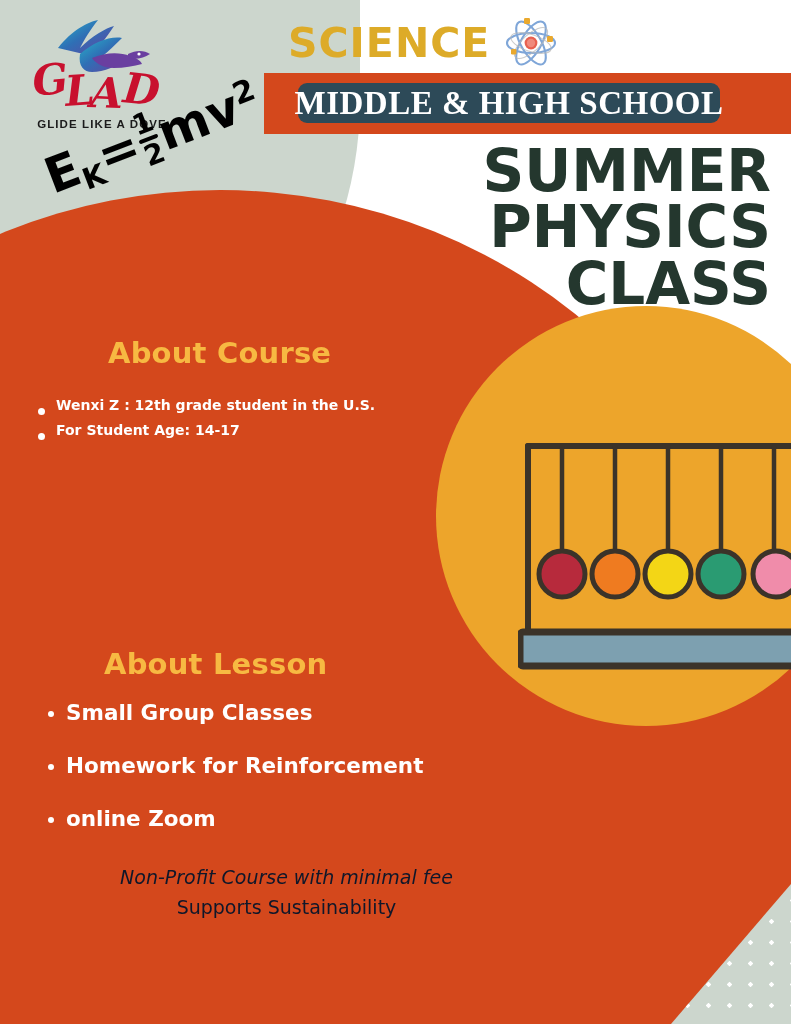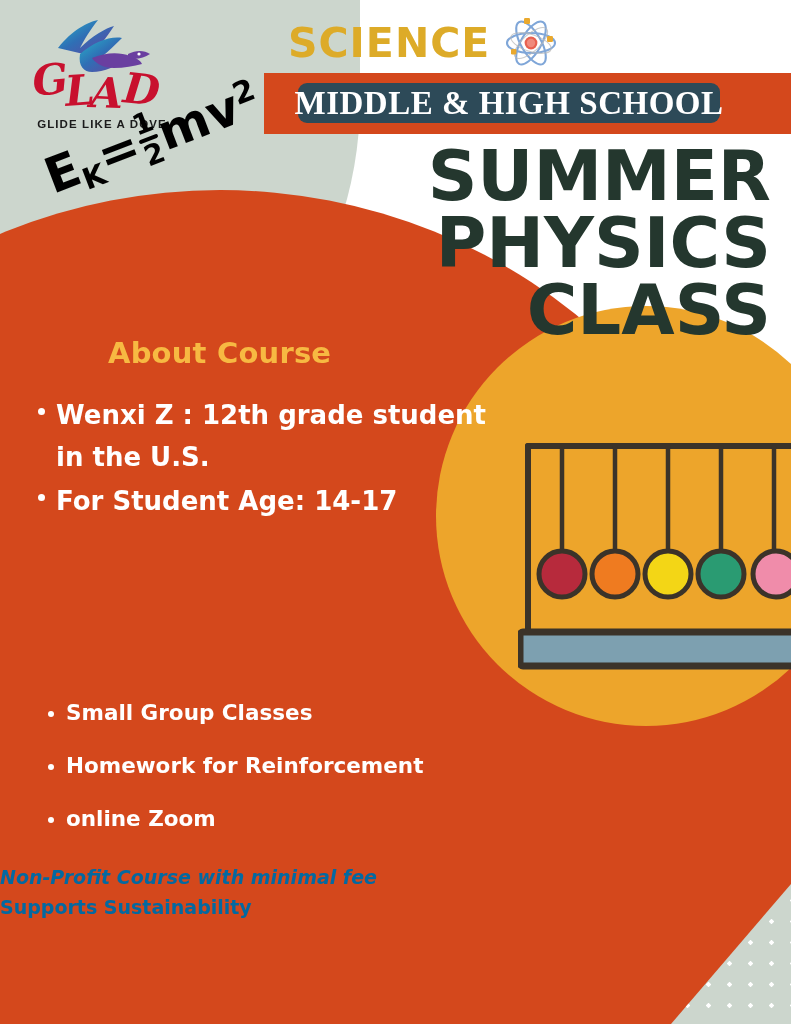--- a/index.html
+++ b/index.html
@@ -204,21 +204,21 @@
   
   .title {
     position: absolute;
     right: 20px;
     top: 143px;
     width: 470px;
     text-align: right;
     color: #24372e;
     font-family: "DejaVu Sans", sans-serif;
     font-weight: bold;
-    font-size: 69px;
+    font-size: 58px;
     line-height: 0.97;
     letter-spacing: 0px;
   }
   .title .l1, .title .l2, .title .l3 { display: block; }
 
   
   .section-heading {
     position: absolute;
     color: #f7b942;
     font-family: "DejaVu Sans", sans-serif;
@@ -247,21 +247,21 @@
     position: absolute;
     left: 8px;
     background: #ffffff;
     border-radius: 50%;
   }
 
   #tutor-list {
     left: 30px;
     top: 394px;
     width: 470px;
-    font-size: 26px;
+    font-size: 14px;
     line-height: 1.62;
   }
   #tutor-list li::before { top: 14px; width: 7px; height: 7px; }
   #tutor-list li { margin-bottom: 2px; }
 
   #lesson-list {
     left: 40px;
     top: 698px;
     width: 470px;
     font-size: 21.5px;
@@ -269,24 +269,24 @@
   }
   #lesson-list li::before { top: 13px; width: 6px; height: 6px; }
   #lesson-list li { margin-bottom: 23px; }
 
   
   .footnote {
     position: absolute;
     left: 0;
     top: 862px;
     width: 573px;
-    text-align: left;
-    color: #0369a1;
-    font-family: "DejaVu Sans", sans-serif;
-    font-weight: bold;
+    text-align: center;
+    color: #0f172a;
+    font-family: "DejaVu Sans", sans-serif;
+    font-weight: normal;
     font-size: 19px;
     line-height: 1.6;
   }
   .footnote .line1 { display: block; font-style: italic; }
   .footnote .line2 { display: block; }
 
   
   .cradle {
     position: absolute;
     left: 518px;
@@ -397,20 +397,21 @@
 
     <rect x="2" y="208" width="298" height="34" rx="3" fill="#7da0b0" stroke="#3b3329" stroke-width="7"></rect>
   </svg>
 
   <div class="section-heading" id="tutor-heading">About Course</div>
   <ul class="bullets" id="tutor-list">
     <li>Wenxi Z : 12th grade student in the U.S.</li>
     <li>For Student Age: 14-17</li>
   </ul>
 
+  <div class="section-heading" id="lesson-heading">About Lesson</div>
   <ul class="bullets" id="lesson-list">
     <li>Small Group Classes</li>
     <li>Homework for Reinforcement</li>
     <li>online Zoom</li>
   </ul>
 
   <div class="footnote">
     <span class="line1">Non-Profit Course with minimal fee</span>
     <span class="line2">Supports Sustainability</span>
   </div>

